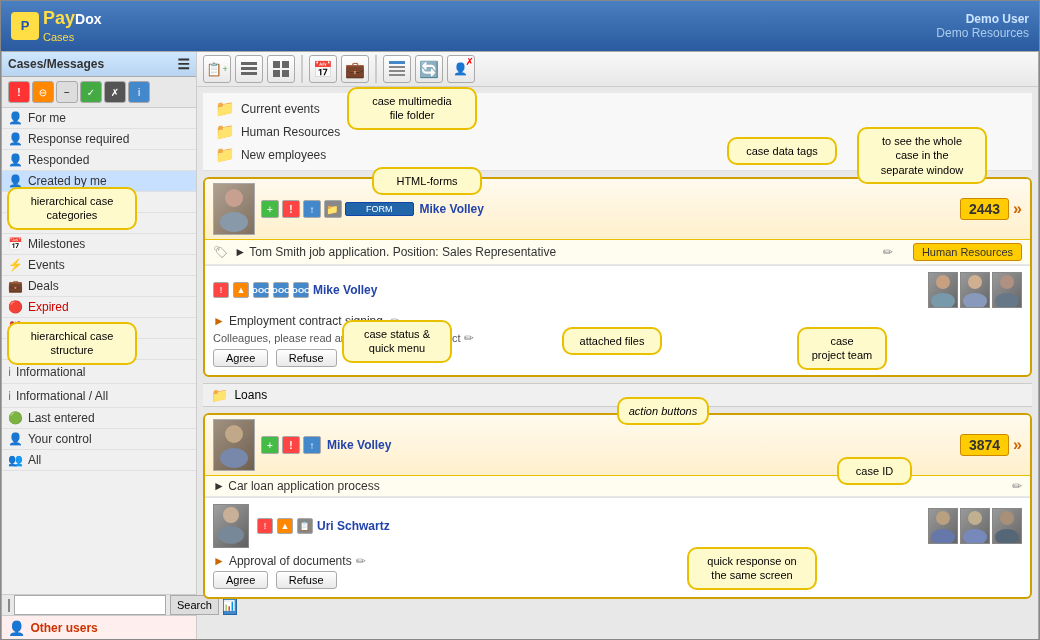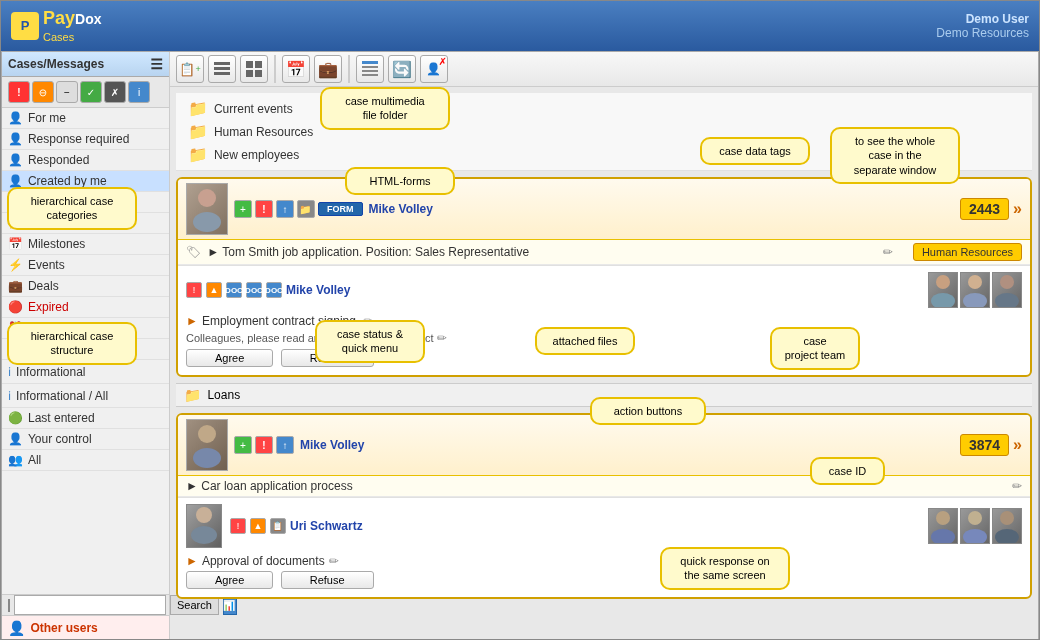--- a/index.html
+++ b/index.html
@@ -31,21 +31,21 @@
     .tooltip-bubble::after {
       content: '';
       position: absolute;
       border: 8px solid transparent;
     }
 
     
     .main-container { display: flex; height: 590px; border: 1px solid #aaa; }
 
     
-    .sidebar { width: 168px; background: #f0f0f0; border-right: 1px solid #ccc; display: flex; flex-direction: column; }
+    .sidebar { width: 195px; background: #f0f0f0; border-right: 1px solid #ccc; display: flex; flex-direction: column; }
     .sidebar-header { background: linear-gradient(to bottom, #d0e8ff, #b8d4f0); padding: 4px 6px; font-weight: bold; color: #333; border-bottom: 1px solid #aaa; display: flex; align-items: center; justify-content: space-between; }
     .sidebar-icons { display: flex; gap: 2px; padding: 4px 6px; background: #e8e8e8; border-bottom: 1px solid #ccc; }
     .sidebar-icon-btn { width: 22px; height: 22px; border: 1px solid #aaa; border-radius: 3px; display: flex; align-items: center; justify-content: center; font-size: 10px; cursor: pointer; background: white; }
     .sidebar-icon-btn.red { background: #ff3333; color: white; font-weight: bold; }
     .sidebar-icon-btn.orange { background: #ff8800; color: white; }
     .sidebar-icon-btn.gray { background: #ddd; }
     .sidebar-icon-btn.green { background: #44aa44; color: white; }
     .sidebar-icon-btn.blue { background: #4488cc; color: white; }
     .sidebar-icon-btn.dark { background: #555; color: white; }
 
@@ -72,40 +72,40 @@
     .folder-item { display: flex; align-items: center; gap: 6px; padding: 2px 4px; cursor: pointer; }
     .folder-icon { font-size: 16px; color: #e8a000; }
     .folder-label { color: #333; }
 
     
     .case-card { border: 2px solid #d0a000; border-radius: 6px; margin: 6px 0; background: white; }
     .case-card-header { display: flex; align-items: center; gap: 6px; padding: 4px 8px; background: linear-gradient(to bottom, #fffaee, #fff0cc); border-radius: 4px 4px 0 0; border-bottom: 1px solid #e8c000; }
     .case-avatar-img { width: 40px; height: 50px; background: linear-gradient(135deg, #a0a0a0, #707070); display: flex; align-items: center; justify-content: center; color: white; font-size: 18px; }
     .case-control-btn { width: 18px; height: 18px; border: 1px solid #aaa; border-radius: 2px; display: flex; align-items: center; justify-content: center; font-size: 10px; cursor: pointer; background: white; }
     .case-control-btn.red { background: #ff4444; color: white; font-weight: bold; }
-    .form-btn { background: #2266aa; color: white; font-size: 9px; padding: 1px 8px; border: 1px solid #1144aa; border-radius: 2px; font-weight: bold; }
+    .form-btn { background: #2266aa; color: white; font-size: 9px; padding: 1px 20px; border: 1px solid #1144aa; border-radius: 2px; font-weight: normal; }
     .case-username { font-weight: bold; color: #2244aa; font-size: 12px; }
     .case-id-badge { margin-left: auto; display: flex; align-items: center; gap: 4px; }
     .case-id-num { background: #ffcc00; border: 1px solid #cc8800; border-radius: 3px; padding: 2px 8px; font-weight: bold; font-size: 14px; color: #333; }
     .case-arrow { color: #cc6600; font-size: 16px; font-weight: bold; }
     .tag-badge { background: #ffcc00; border: 1px solid #cc8800; border-radius: 3px; padding: 2px 8px; font-size: 11px; color: #333; }
 
     .case-message { border-top: 1px solid #e0e0e0; padding: 6px 8px; }
     .case-message-header { display: flex; align-items: center; gap: 4px; margin-bottom: 4px; }
     .msg-icon { width: 16px; height: 16px; border: 1px solid #aaa; border-radius: 2px; display: flex; align-items: center; justify-content: center; font-size: 9px; cursor: pointer; }
     .msg-icon.red { background: #ff4444; color: white; }
     .msg-icon.orange { background: #ff8800; color: white; }
     .msg-username { font-weight: bold; color: #2244aa; font-size: 12px; }
     .msg-avatars { margin-left: auto; display: flex; gap: 2px; }
     .msg-avatar { width: 30px; height: 36px; background: linear-gradient(135deg, #999, #666); border: 1px solid #888; display: flex; align-items: center; justify-content: center; font-size: 14px; color: white; }
 
     .msg-content { padding: 2px 0; }
     .msg-subject { color: #333; margin-bottom: 3px; display: flex; align-items: center; gap: 4px; }
     .msg-body { color: #555; font-size: 11px; margin-bottom: 4px; }
-    .action-btn { padding: 2px 28px; border: 1px solid #aaa; border-radius: 3px; cursor: pointer; background: linear-gradient(to bottom, #fff, #e8e8e8); font-size: 11px; margin-right: 4px; }
+    .action-btn { padding: 2px 12px; border: 1px solid #aaa; border-radius: 3px; cursor: pointer; background: linear-gradient(to bottom, #fff, #e8e8e8); font-size: 11px; margin-right: 4px; }
 
     .content-wrapper { position: relative; flex: 1; display: flex; flex-direction: column; }
 
     .folders-section { padding: 4px 8px; background: #f8f8f8; border-bottom: 1px solid #e0e0e0; }
 
     
     .cb { width: 13px; height: 13px; border: 1px solid #888; background: white; }
 
     .sidebar-scroll { flex: 1; overflow-y: auto; }
   </style>
@@ -387,21 +387,21 @@
         </div>
 
         <div class="tooltip-bubble" style="top:210px; left:145px; width:110px; z-index:200;margin-top:23px;">
           case status &amp;<br>quick menu
         </div>
 
         <div class="tooltip-bubble" style="top:240px; left:365px; width:100px; z-index:200;">
           attached files
         </div>
 
-        <div class="tooltip-bubble" style="top:310px; left:420px; width:116px; z-index:200;">
+        <div class="tooltip-bubble" style="top:310px; left:420px; width:92px; z-index:200;font-style:italic;">
           action buttons
         </div>
 
         <div class="tooltip-bubble" style="top:240px; left:600px; width:90px; z-index:200;">
           case<br>project team
         </div>
 
         <div style="display:flex; align-items:center; gap:6px; padding:3px 8px; background:#f0f0f0; border-top:1px solid #ccc; border-bottom:1px solid #ccc; margin-top:4px;">
           <span style="font-size:14px;">📁</span>
           <span>Loans</span>

